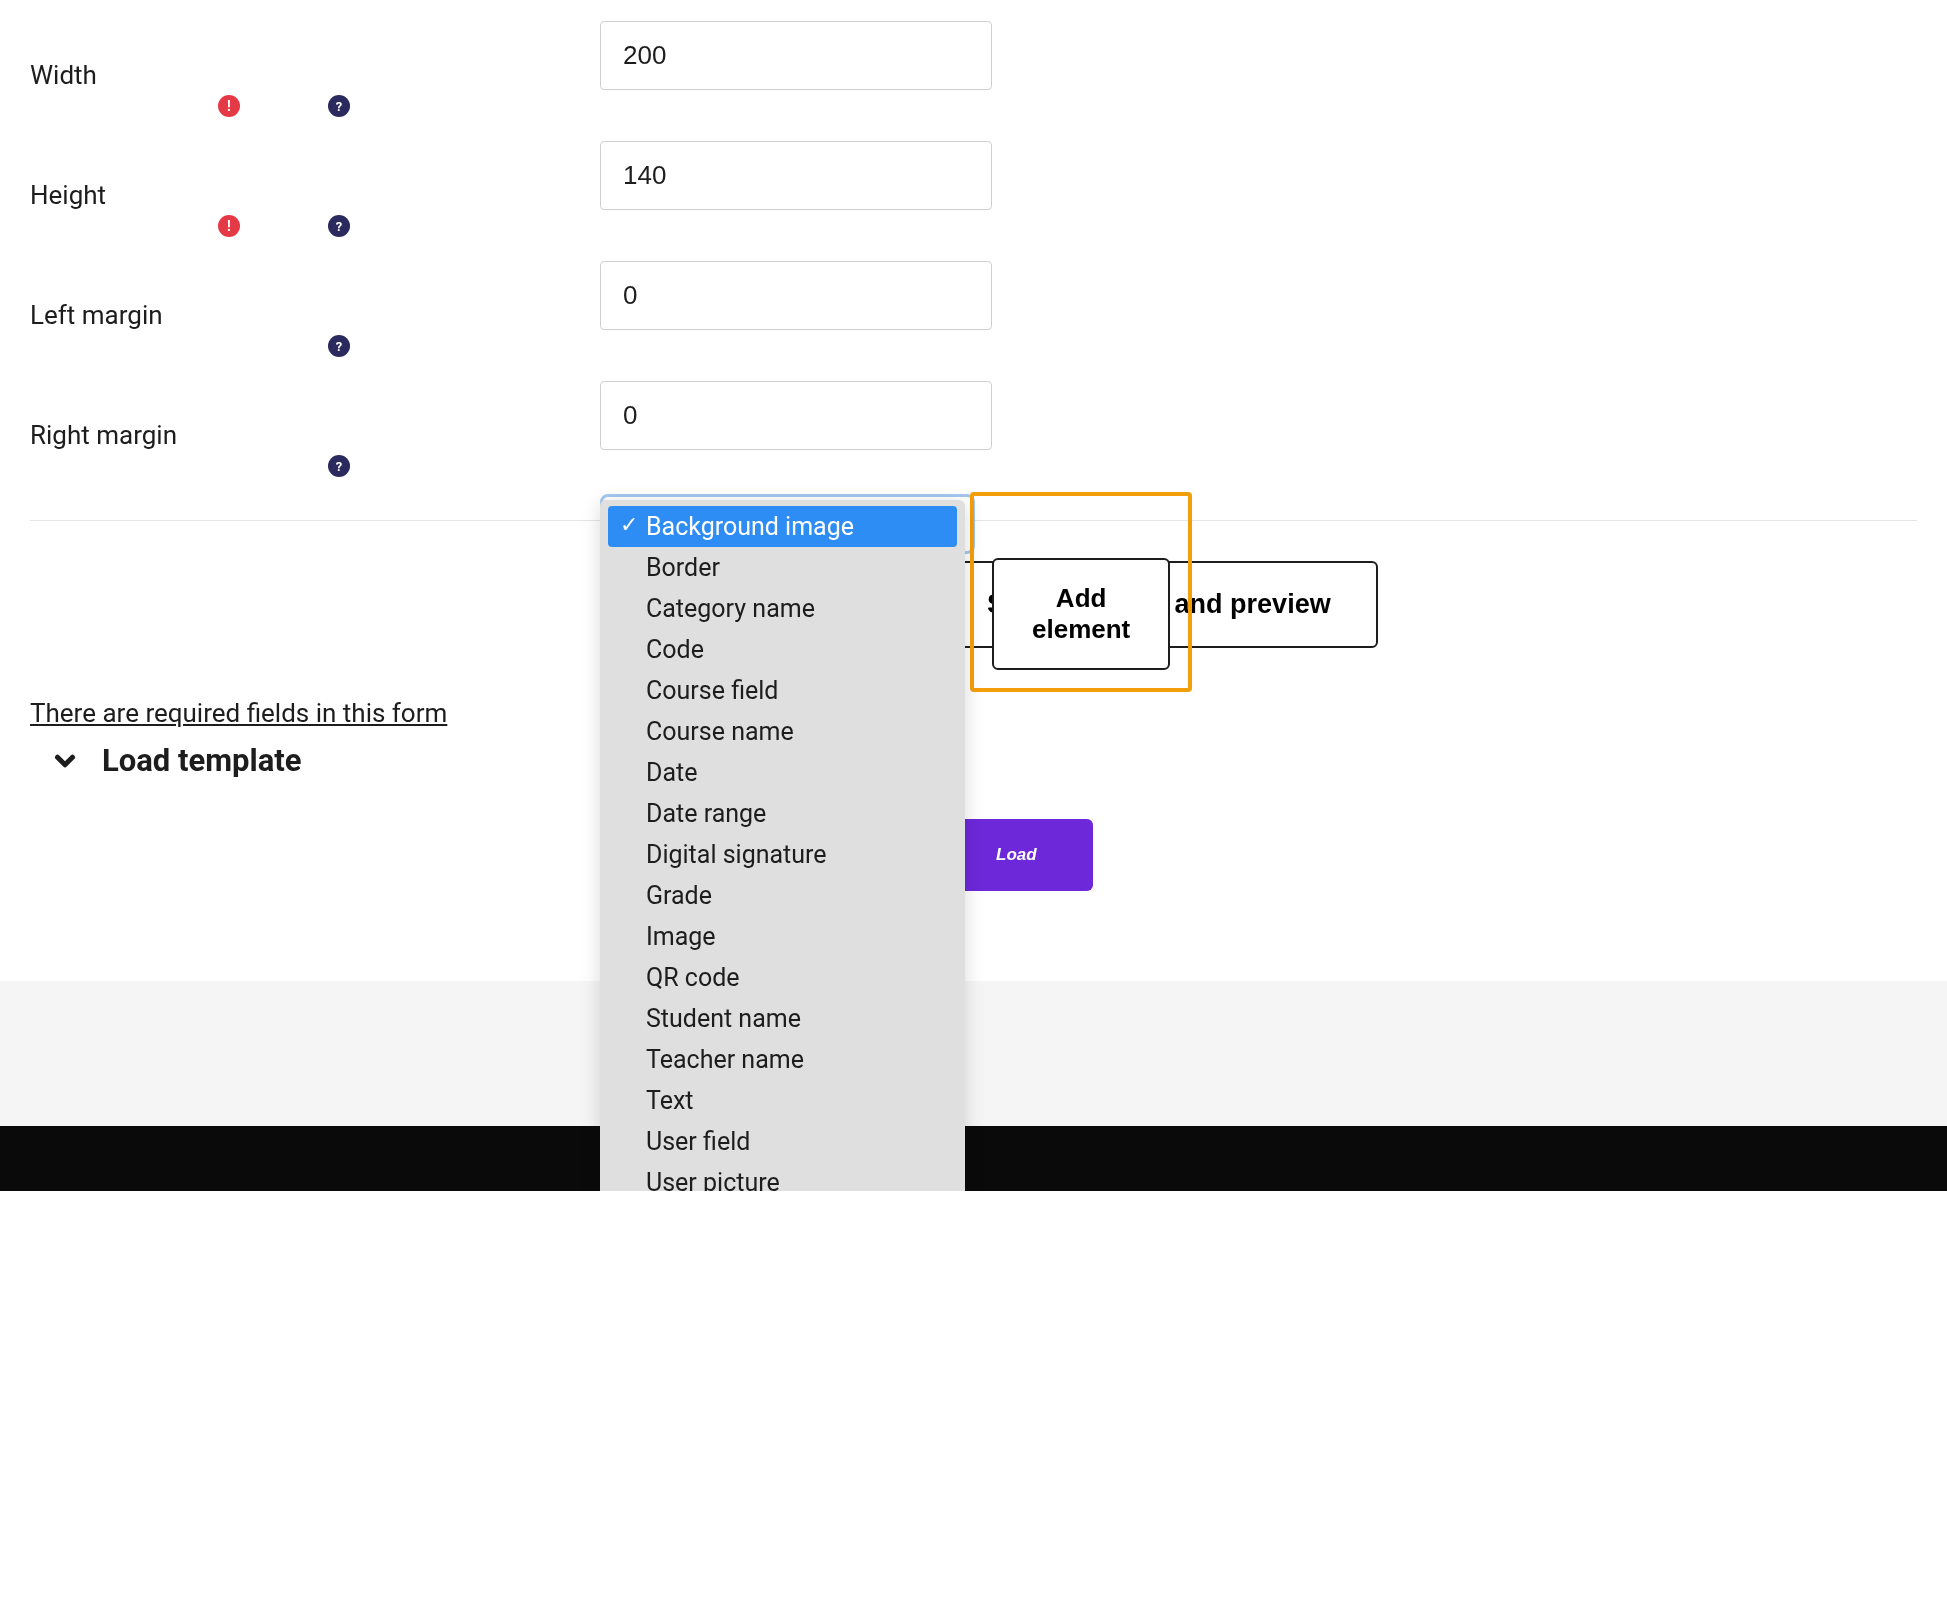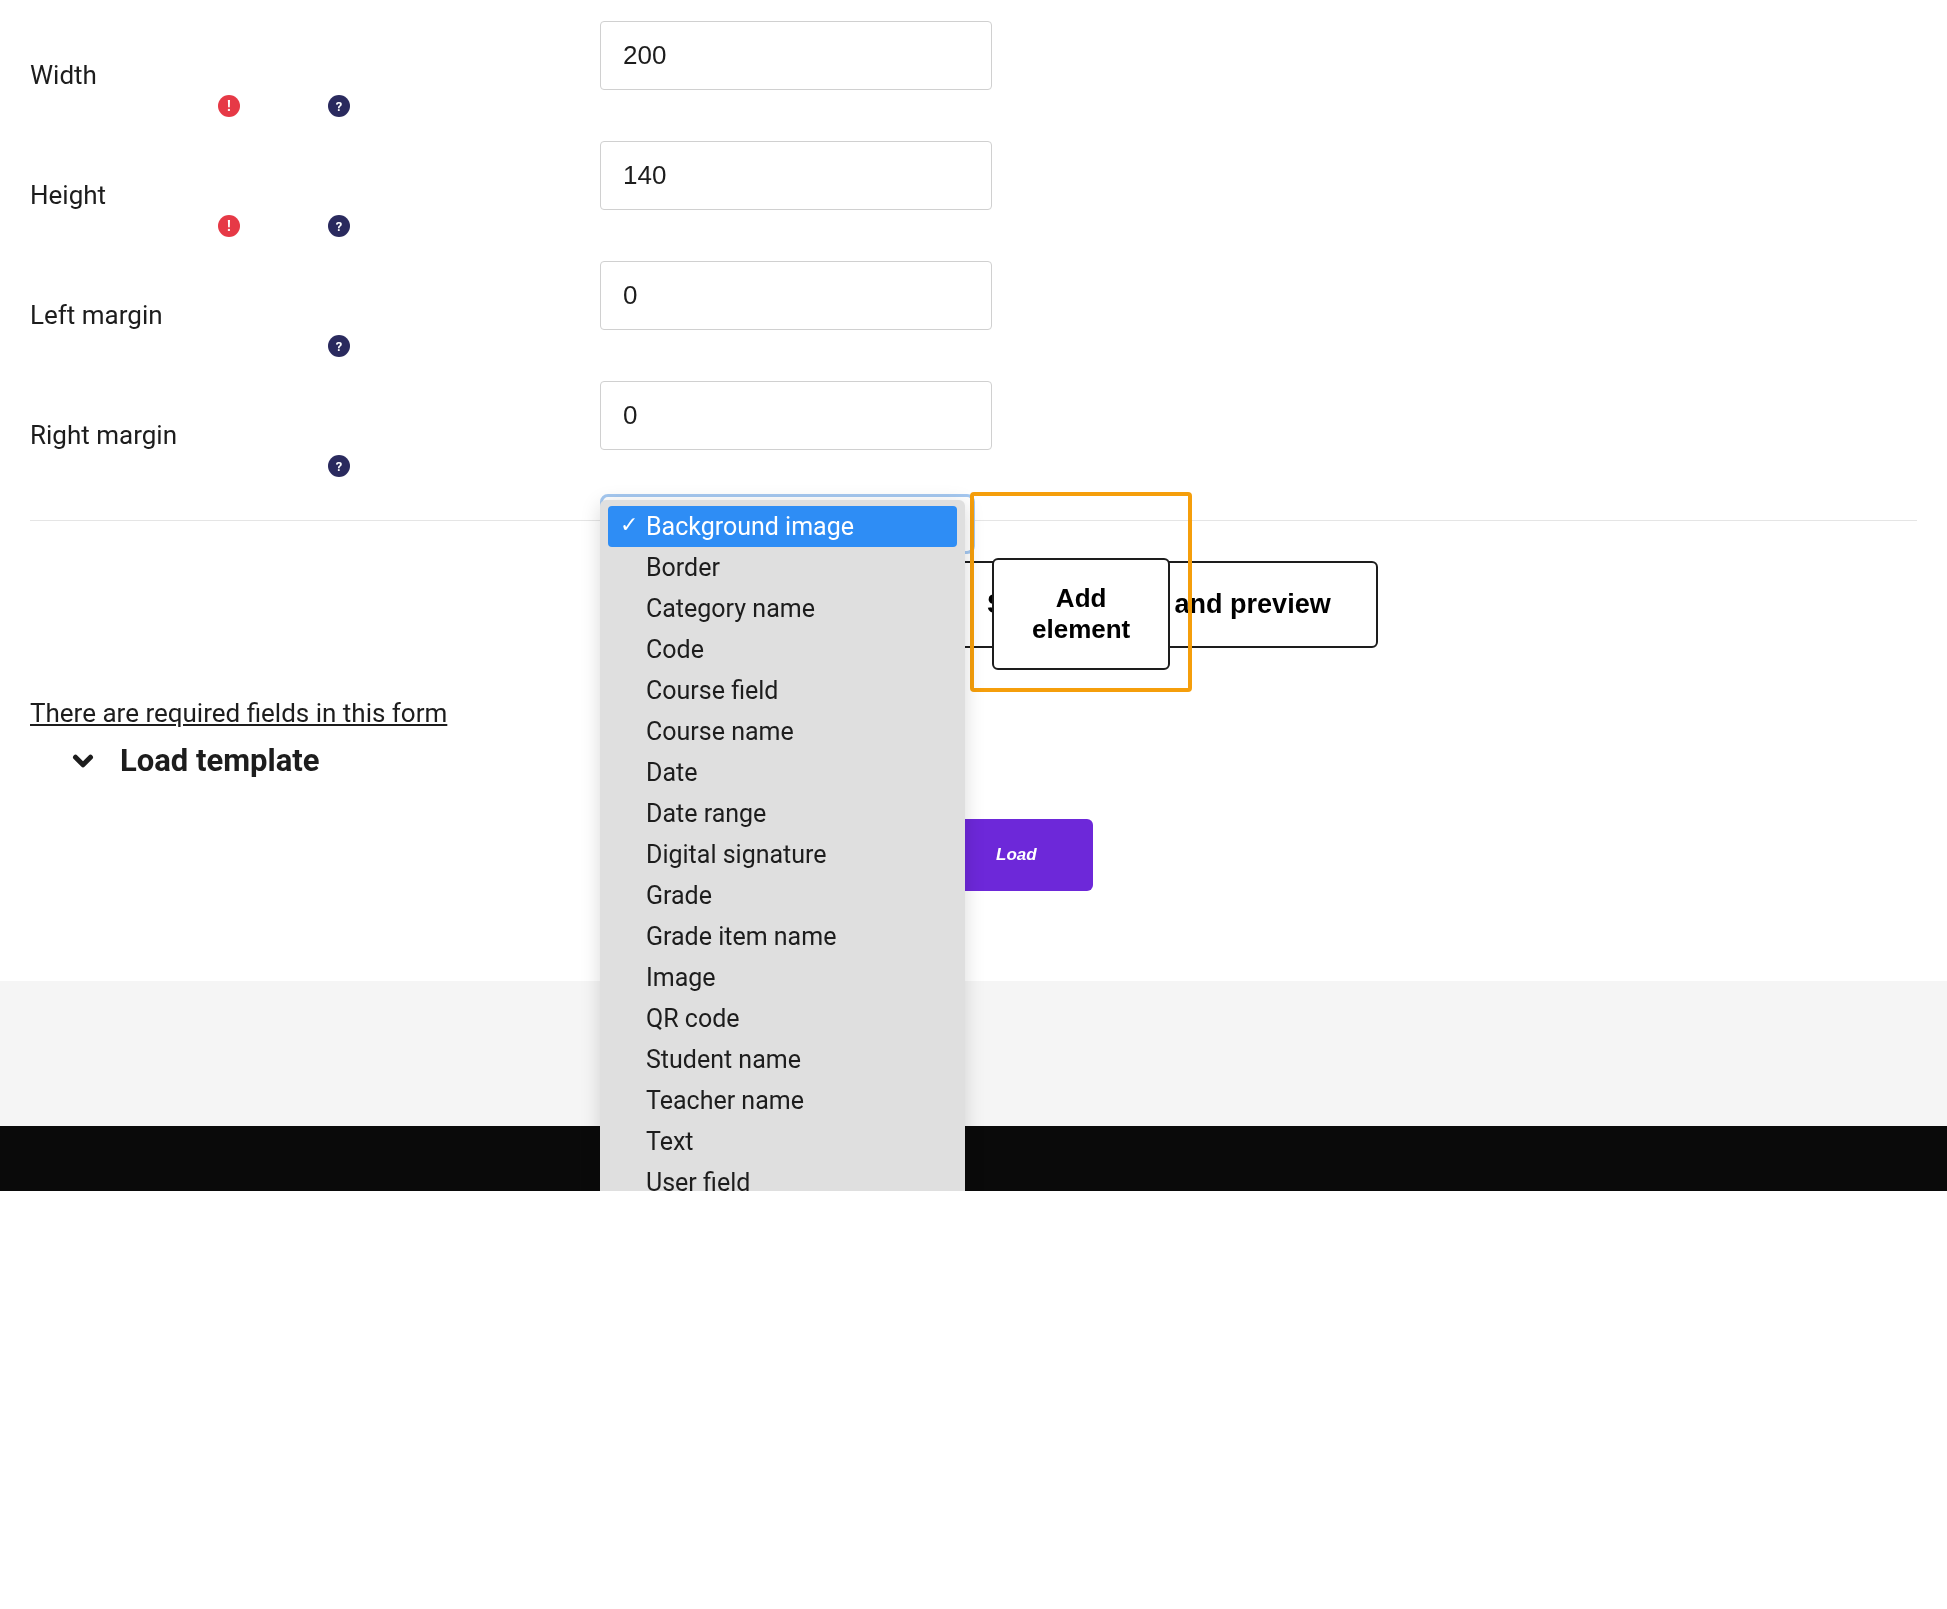--- a/index.html
+++ b/index.html
@@ -170,21 +170,21 @@
     .required-text {
       font-size: 26px;
       color: #1d1d1d;
       margin-bottom: 14px;
       padding-left: 30px;
       text-decoration: underline;
     }
     .section-header {
       display: flex;
       align-items: center;
-      padding: 0 30px 40px 68px;
+      padding: 0 30px 40px 50px;
       text-align: center;
     }
     .chevron-icon {
       width: 30px;
       height: 30px;
       margin-right: 22px;
     }
     .section-title {
       font-size: 31px;
       font-weight: 700;
@@ -269,21 +269,20 @@
         <div class="dropdown-item selected">Background image</div>
         <div class="dropdown-item">Border</div>
         <div class="dropdown-item">Category name</div>
         <div class="dropdown-item">Code</div>
         <div class="dropdown-item">Course field</div>
         <div class="dropdown-item">Course name</div>
         <div class="dropdown-item">Date</div>
         <div class="dropdown-item">Date range</div>
         <div class="dropdown-item">Digital signature</div>
         <div class="dropdown-item">Grade</div>
-        <div class="dropdown-item">Grade item name</div>
         <div class="dropdown-item">Image</div>
         <div class="dropdown-item">QR code</div>
         <div class="dropdown-item">Student name</div>
         <div class="dropdown-item">Teacher name</div>
         <div class="dropdown-item">Text</div>
         <div class="dropdown-item">User field</div>
         <div class="dropdown-item">User picture</div>
       </div>
       <div class="highlight-box">
         <button class="add-element-btn">Add element</button>

